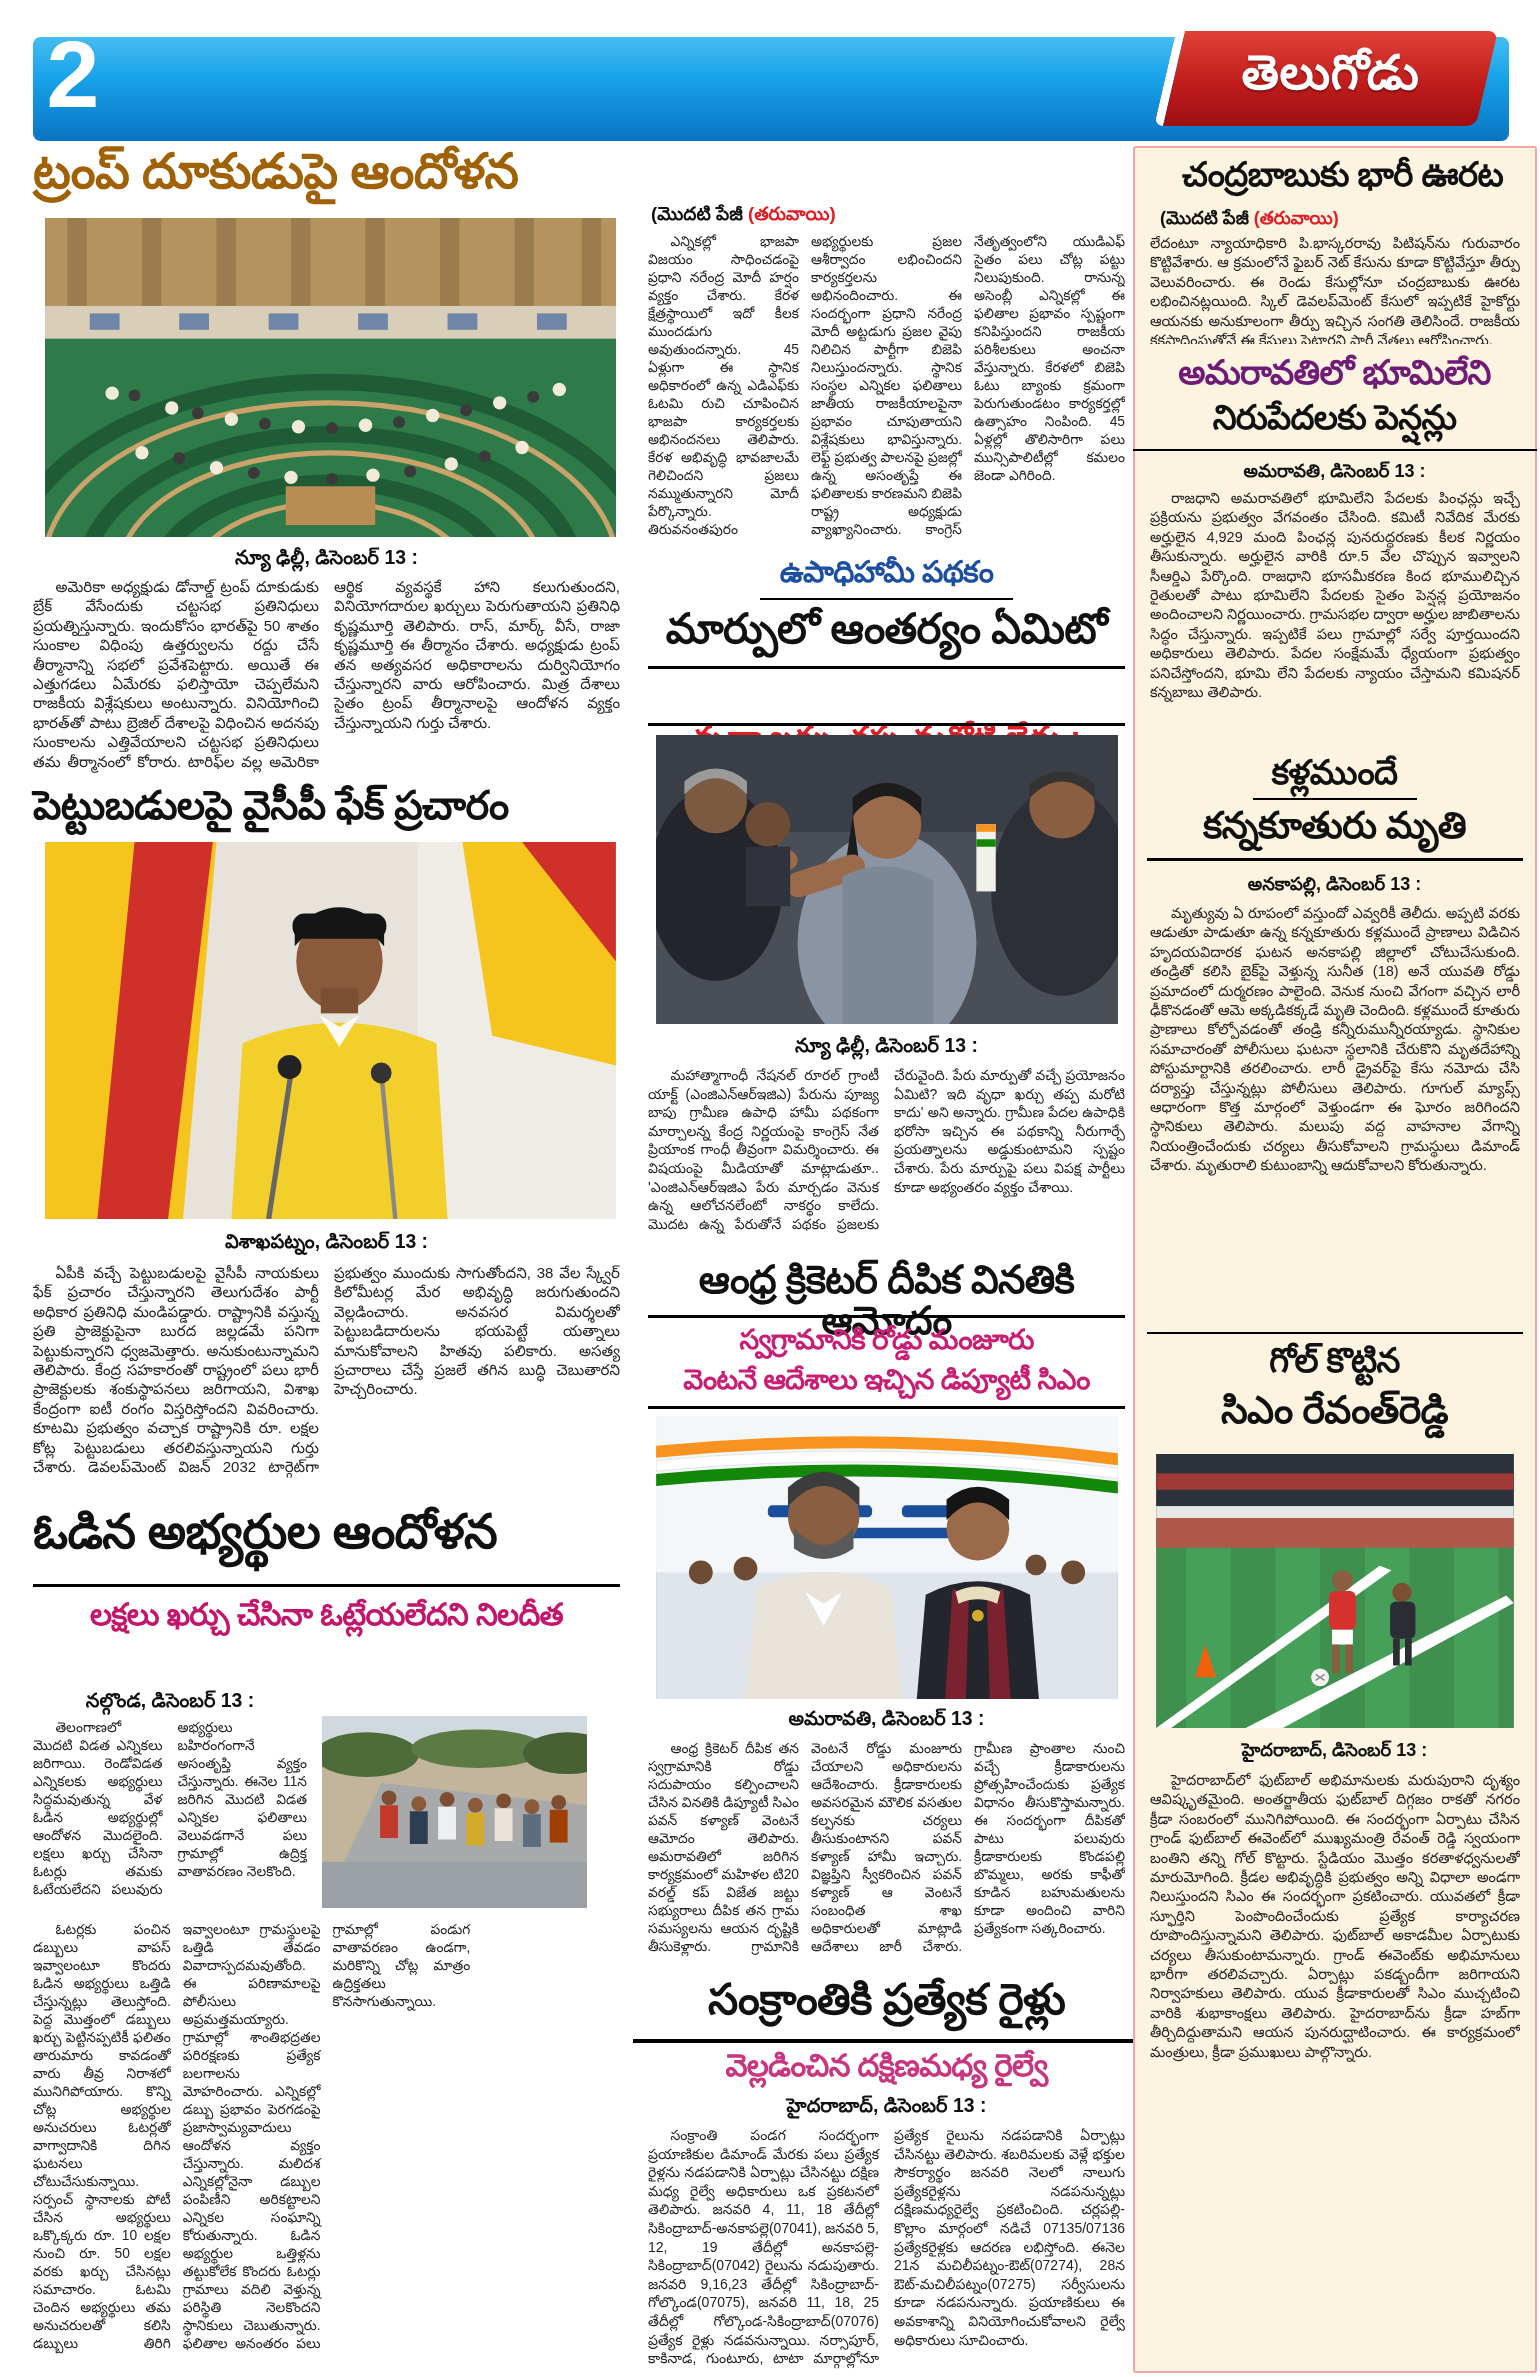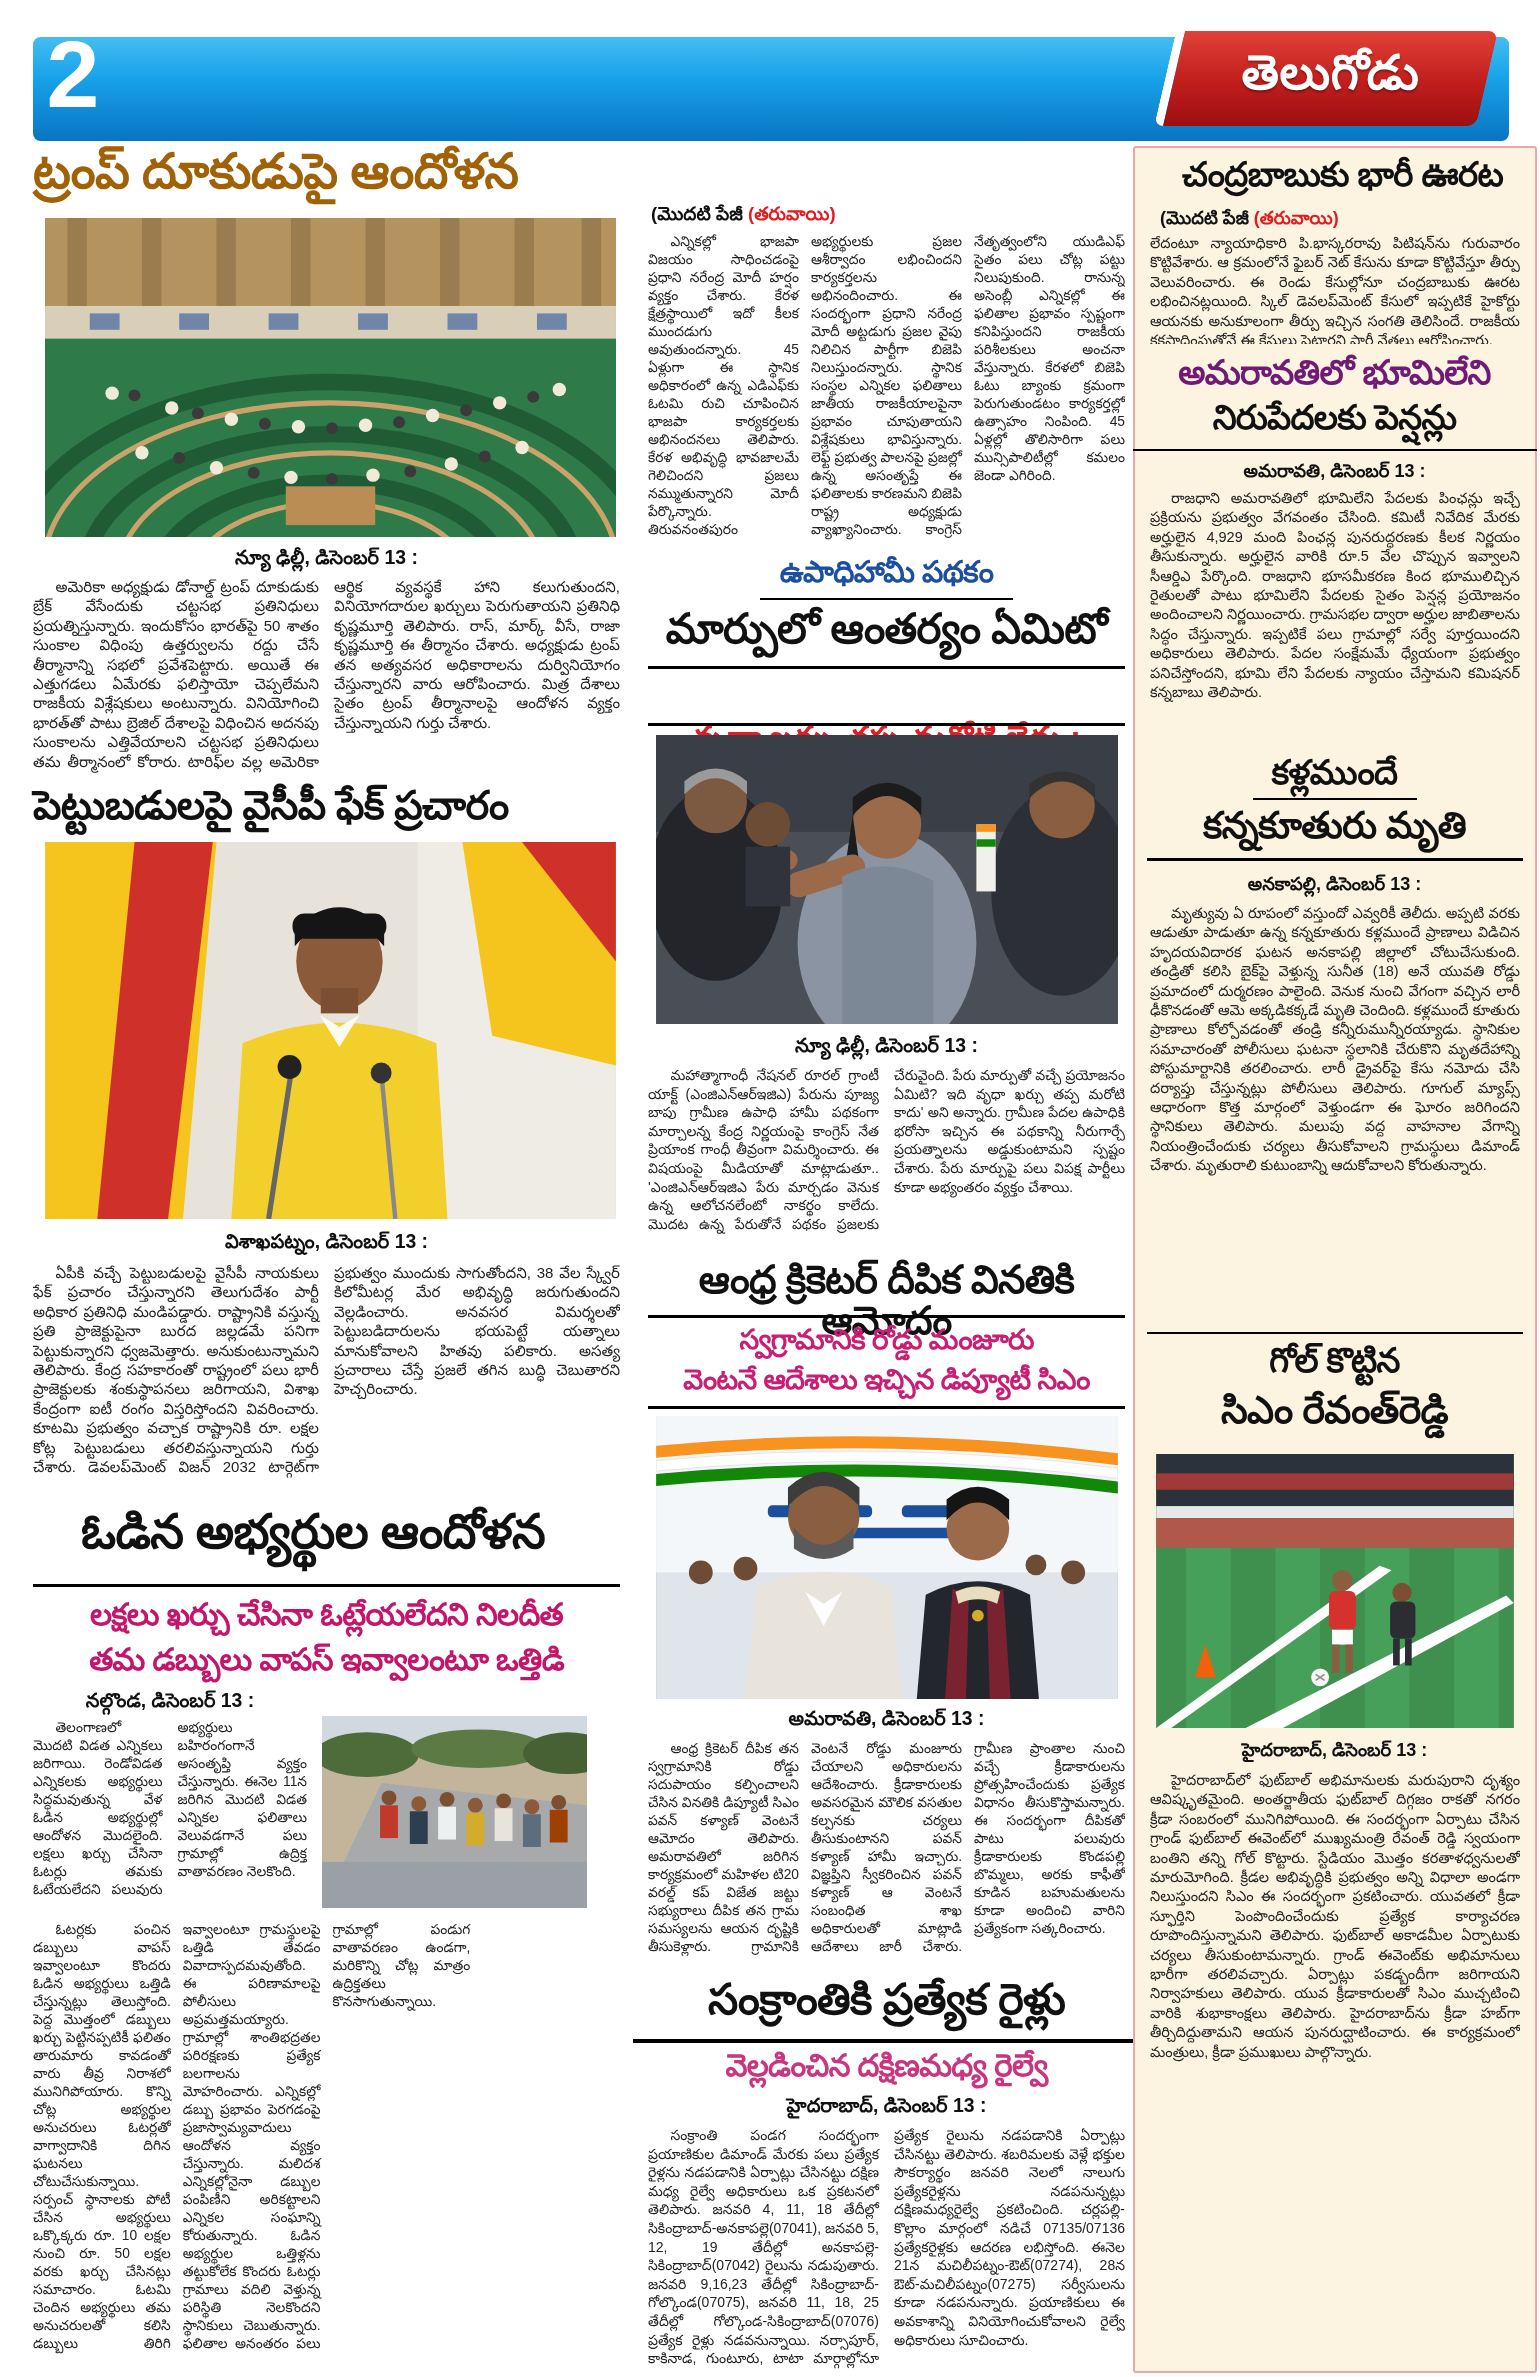--- a/index.html
+++ b/index.html
@@ -139,25 +139,24 @@
       <circle cx="328" cy="302" r="16" fill="#222"></circle>
       <line x1="470" y1="506" x2="452" y2="318" stroke="#888" stroke-width="6"></line>
       <circle cx="451" cy="310" r="14" fill="#333"></circle>
     </svg>
   </div>
 
   <div class="abs dateline" style="left:33px;top:1230px;width:587px;">విశాఖపట్నం, డిసెంబర్ 13 :</div>
 
   <div class="abs bodytxt" style="left:33px;top:1263px;width:587px;height:231px;columns:2;">ఏపీకి వచ్చే పెట్టుబడులపై వైసీపీ నాయకులు ఫేక్ ప్రచారం చేస్తున్నారని తెలుగుదేశం పార్టీ అధికార ప్రతినిధి మండిపడ్డారు. రాష్ట్రానికి వస్తున్న ప్రతి ప్రాజెక్టుపైనా బురద జల్లడమే పనిగా పెట్టుకున్నారని ధ్వజమెత్తారు. అనుకుంటున్నామని తెలిపారు. కేంద్ర సహకారంతో రాష్ట్రంలో పలు భారీ ప్రాజెక్టులకు శంకుస్థాపనలు జరిగాయని, విశాఖ కేంద్రంగా ఐటీ రంగం విస్తరిస్తోందని వివరించారు. కూటమి ప్రభుత్వం వచ్చాక రాష్ట్రానికి రూ. లక్షల కోట్ల పెట్టుబడులు తరలివస్తున్నాయని గుర్తు చేశారు. డెవలప్‌మెంట్ విజన్ 2032 టార్గెట్‌గా ప్రభుత్వం ముందుకు సాగుతోందని, 38 వేల స్క్వేర్ కిలోమీటర్ల మేర అభివృద్ధి జరుగుతుందని వెల్లడించారు. అనవసర విమర్శలతో పెట్టుబడిదారులను భయపెట్టే యత్నాలు మానుకోవాలని హితవు పలికారు. అసత్య ప్రచారాలు చేస్తే ప్రజలే తగిన బుద్ధి చెబుతారని హెచ్చరించారు.</div>
 
-  <div class="abs hl-xl" style="left:33px;top:1507px;width:587px;font-size:48px;color:#111;margin-left:48px;">ఓడిన అభ్యర్థుల ఆందోళన</div>
+  <div class="abs hl-xl" style="left:33px;top:1507px;width:587px;font-size:48px;color:#111;">ఓడిన అభ్యర్థుల ఆందోళన</div>
   <div class="abs rule" style="left:33px;top:1584px;width:587px;"></div>
 
   <div class="abs hl-xl center" style="left:33px;top:1599px;width:587px;font-size:31px;color:#c3156b;">లక్షలు ఖర్చు చేసినా ఓట్లేయలేదని నిలదీత</div>
-  <div class="abs hl-xl center" style="left:33px;top:1644px;width:587px;font-size:31px;color:#c3156b;">తమ డబ్బులు వాపస్ ఇవ్వాలంటూ ఒత్తిడి</div>
 
   <div class="abs dateline" style="left:33px;top:1689px;width:274px;">నల్గొండ, డిసెంబర్ 13 :</div>
 
   <div class="abs bodytxt" style="left:33px;top:1719px;width:274px;height:192px;columns:2;font-size:13.8px;line-height:18px;">తెలంగాణలో మొదటి విడత ఎన్నికలు జరిగాయి. రెండోవిడత ఎన్నికలకు అభ్యర్థులు సిద్ధమవుతున్న వేళ ఓడిన అభ్యర్థుల్లో ఆందోళన మొదలైంది. లక్షలు ఖర్చు చేసినా ఓటర్లు తమకు ఓటేయలేదని పలువురు అభ్యర్థులు బహిరంగంగానే అసంతృప్తి వ్యక్తం చేస్తున్నారు. ఈనెల 11న జరిగిన మొదటి విడత ఎన్నికల ఫలితాలు వెలువడగానే పలు గ్రామాల్లో ఉద్రిక్త వాతావరణం నెలకొంది.</div>
 
   <div class="photo" style="left:322px;top:1716px;width:265px;height:192px;">
     <svg width="265" height="192" viewBox="0 0 356 258">
       <rect width="356" height="258" fill="#c2b59b"></rect>
       <rect width="356" height="46" fill="#cfd9df"></rect>
       <ellipse cx="60" cy="52" rx="70" ry="30" fill="#4e6b3a"></ellipse>

